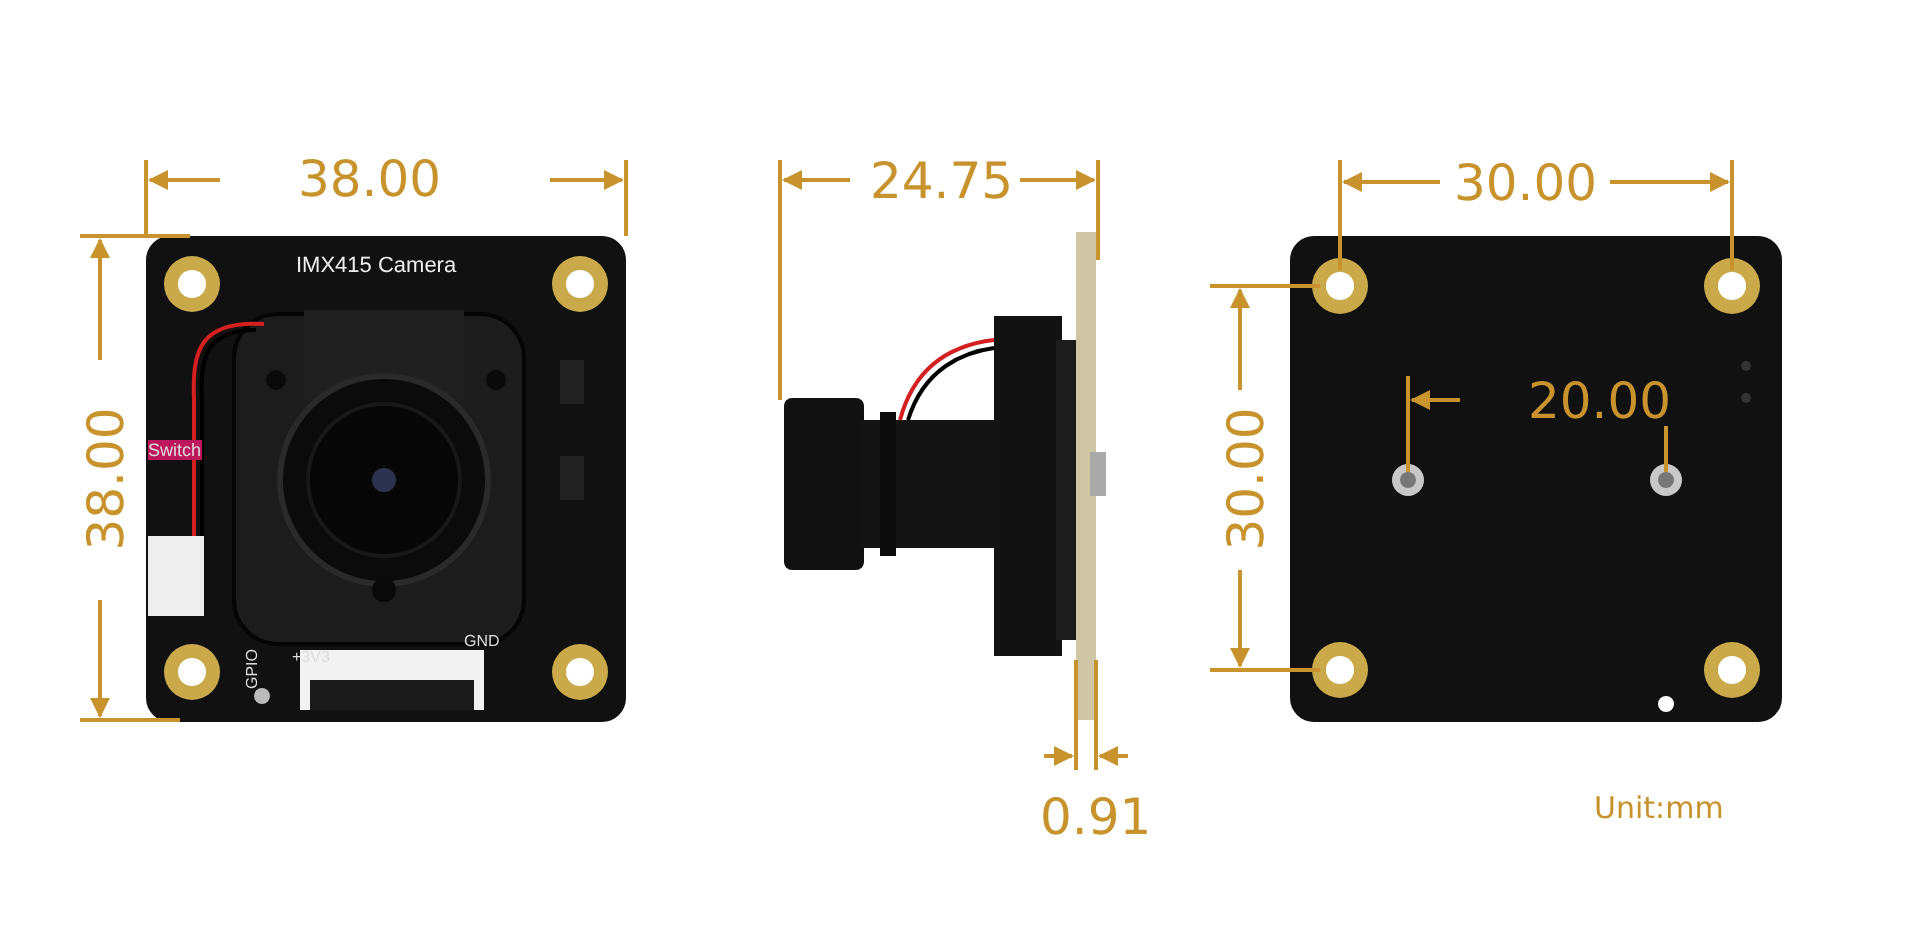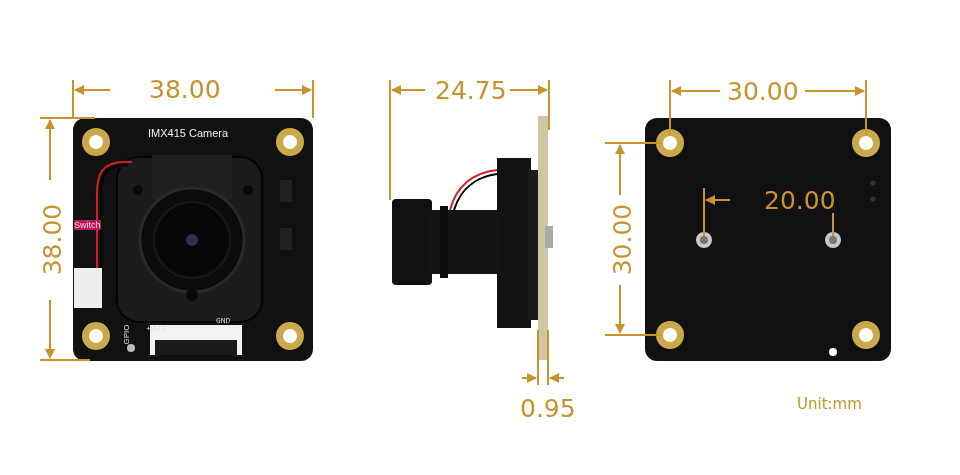--- a/index.html
+++ b/index.html
@@ -107,23 +107,23 @@
   <line x1="620" y1="285" x2="620" y2="333" stroke="#c8922c" stroke-width="2" marker-end="url(#ar)"></line>
   <line x1="704" y1="188" x2="704" y2="236" stroke="#c8922c" stroke-width="2"></line>
   <line x1="833" y1="188" x2="833" y2="236" stroke="#c8922c" stroke-width="2"></line>
   <line x1="730" y1="200" x2="706" y2="200" stroke="#c8922c" stroke-width="2" marker-end="url(#ar)"></line>
   <line x1="806" y1="200" x2="831" y2="200" stroke="#c8922c" stroke-width="2" marker-end="url(#ar)"></line>
 </svg>
 
 <div class="abs" style="left:148px;top:127px;color:#eee;font-size:11px;">IMX415 Camera</div>
 <div class="abs" style="left:74px;top:220px;color:#ddd;font-size:9px;background:#be185d;">Switch</div>
 <div class="abs" style="left:146px;top:324px;color:#ddd;font-size:8px;">+3V3</div>
-<div class="abs" style="left:216px;top:316px;color:#ddd;font-size:8px;font-family:Liberation Mono, monospace;">GND</div>
+<div class="abs" style="left:232px;top:316px;color:#ddd;font-size:8px;">GND</div>
 <div class="abs" style="left:116px;top:330px;color:#ddd;font-size:8px;transform:rotate(-90deg);">GPIO</div>
 
 <div class="abs dim" style="left:146px;top:77px;">38.00</div>
 <div class="abs dim" style="left:14px;top:227px;transform:rotate(-90deg);">38.00</div>
 <div class="abs dim" style="left:432px;top:78px;">24.75</div>
-<div class="abs dim" style="left:517px;top:396px;">0.95</div>
+<div class="abs dim" style="left:517px;top:396px;">0.91</div>
 <div class="abs dim" style="left:724px;top:79px;">30.00</div>
 <div class="abs dim" style="left:584px;top:227px;transform:rotate(-90deg);">30.00</div>
 <div class="abs dim" style="left:731px;top:188px;background:#111;margin-left:30px;">20.00</div>
 <div class="abs unit" style="left:797px;top:395px;">Unit:mm</div>
 
 </body></html>

